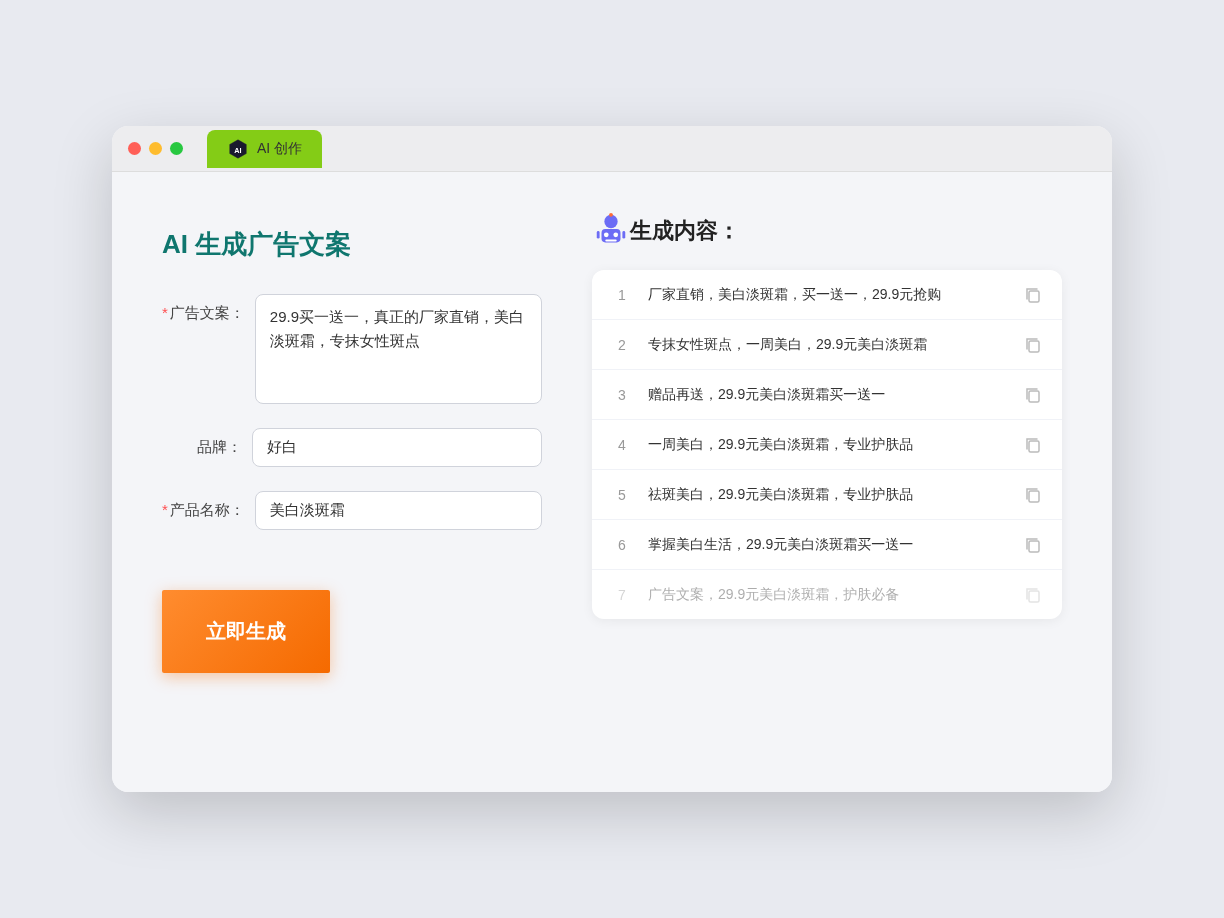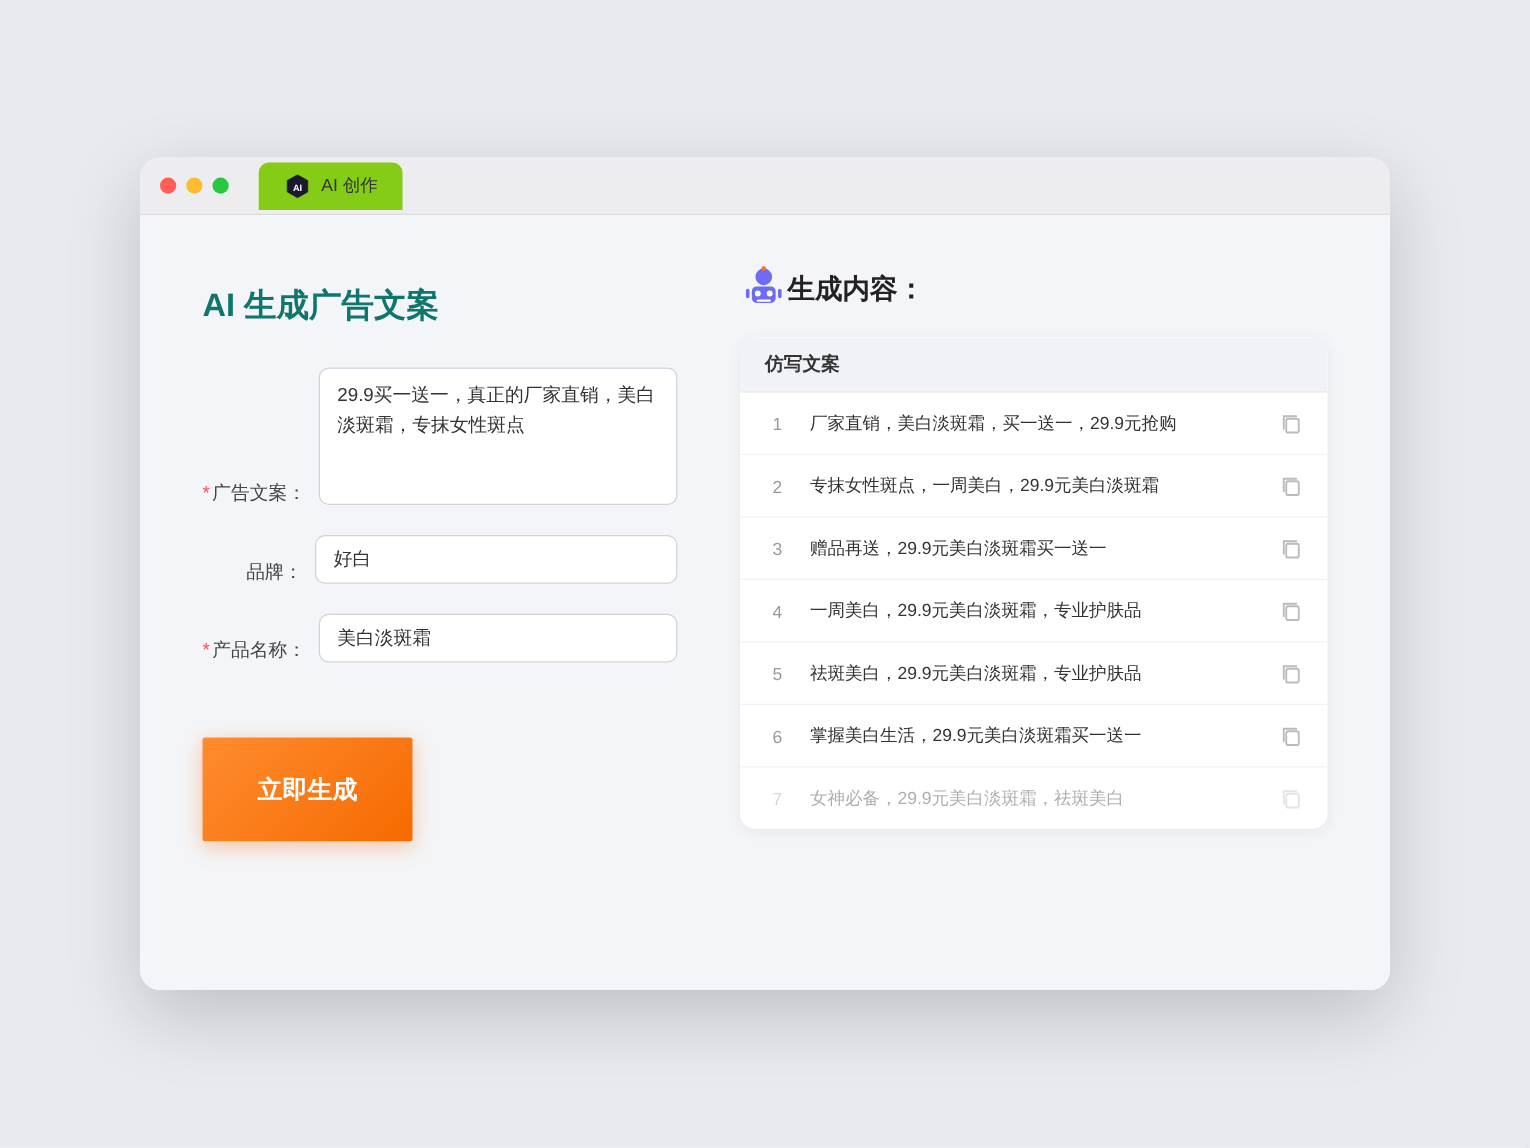--- a/index.html
+++ b/index.html
@@ -81,21 +81,21 @@
     .page-title {
       font-size: 26px;
       font-weight: 700;
       color: #0f766e;
       margin-bottom: 32px;
       margin-top: 15px;
     }
 
     .form-row {
       display: flex;
-      align-items: flex-end;
+      align-items: flex-start;
       margin-bottom: 24px;
       gap: 10px;
     }
 
     .form-label {
       font-size: 15px;
       color: #444;
       white-space: nowrap;
       padding-top: 10px;
       min-width: 80px;
@@ -279,21 +279,20 @@
             <rect x="14" y="29" width="12" height="2" rx="1" fill="white"></rect>
             <rect x="19" y="3" width="2" height="4" rx="1" fill="#6c6cf5"></rect>
             <circle cx="20" cy="3" r="2" fill="#ff6b35"></circle>
             <rect x="5" y="20" width="3" height="8" rx="1.5" fill="#6c6cf5"></rect>
             <rect x="32" y="20" width="3" height="8" rx="1.5" fill="#6c6cf5"></rect>
           </svg>
           <span class="result-title">生成内容：</span>
         </div>
 
         <div class="result-box">
-          <div class="result-table-header">仿写文案</div>
 
           <div class="result-item">
             <span class="result-num">1</span>
             <span class="result-text">厂家直销，美白淡斑霜，买一送一，29.9元抢购</span>
             <svg class="copy-icon" viewBox="0 0 18 18" fill="none">
               <rect x="5" y="5" width="10" height="11" rx="1.5" stroke="#bbb" stroke-width="1.5"></rect>
               <path d="M3 13V3h10" stroke="#bbb" stroke-width="1.5" stroke-linecap="round"></path>
             </svg>
           </div>
 
@@ -337,21 +336,21 @@
             <span class="result-num">6</span>
             <span class="result-text">掌握美白生活，29.9元美白淡斑霜买一送一</span>
             <svg class="copy-icon" viewBox="0 0 18 18" fill="none">
               <rect x="5" y="5" width="10" height="11" rx="1.5" stroke="#bbb" stroke-width="1.5"></rect>
               <path d="M3 13V3h10" stroke="#bbb" stroke-width="1.5" stroke-linecap="round"></path>
             </svg>
           </div>
 
           <div class="result-item faded">
             <span class="result-num">7</span>
-            <span class="result-text">女神必备，29.9元美白淡斑霜，祛斑美白</span>
+            <span class="result-text">广告文案，29.9元美白淡斑霜，护肤必备</span>
             <svg class="copy-icon" viewBox="0 0 18 18" fill="none">
               <rect x="5" y="5" width="10" height="11" rx="1.5" stroke="#bbb" stroke-width="1.5"></rect>
               <path d="M3 13V3h10" stroke="#bbb" stroke-width="1.5" stroke-linecap="round"></path>
             </svg>
           </div>
         </div>
       </div>
 
     </div>
   </div>

